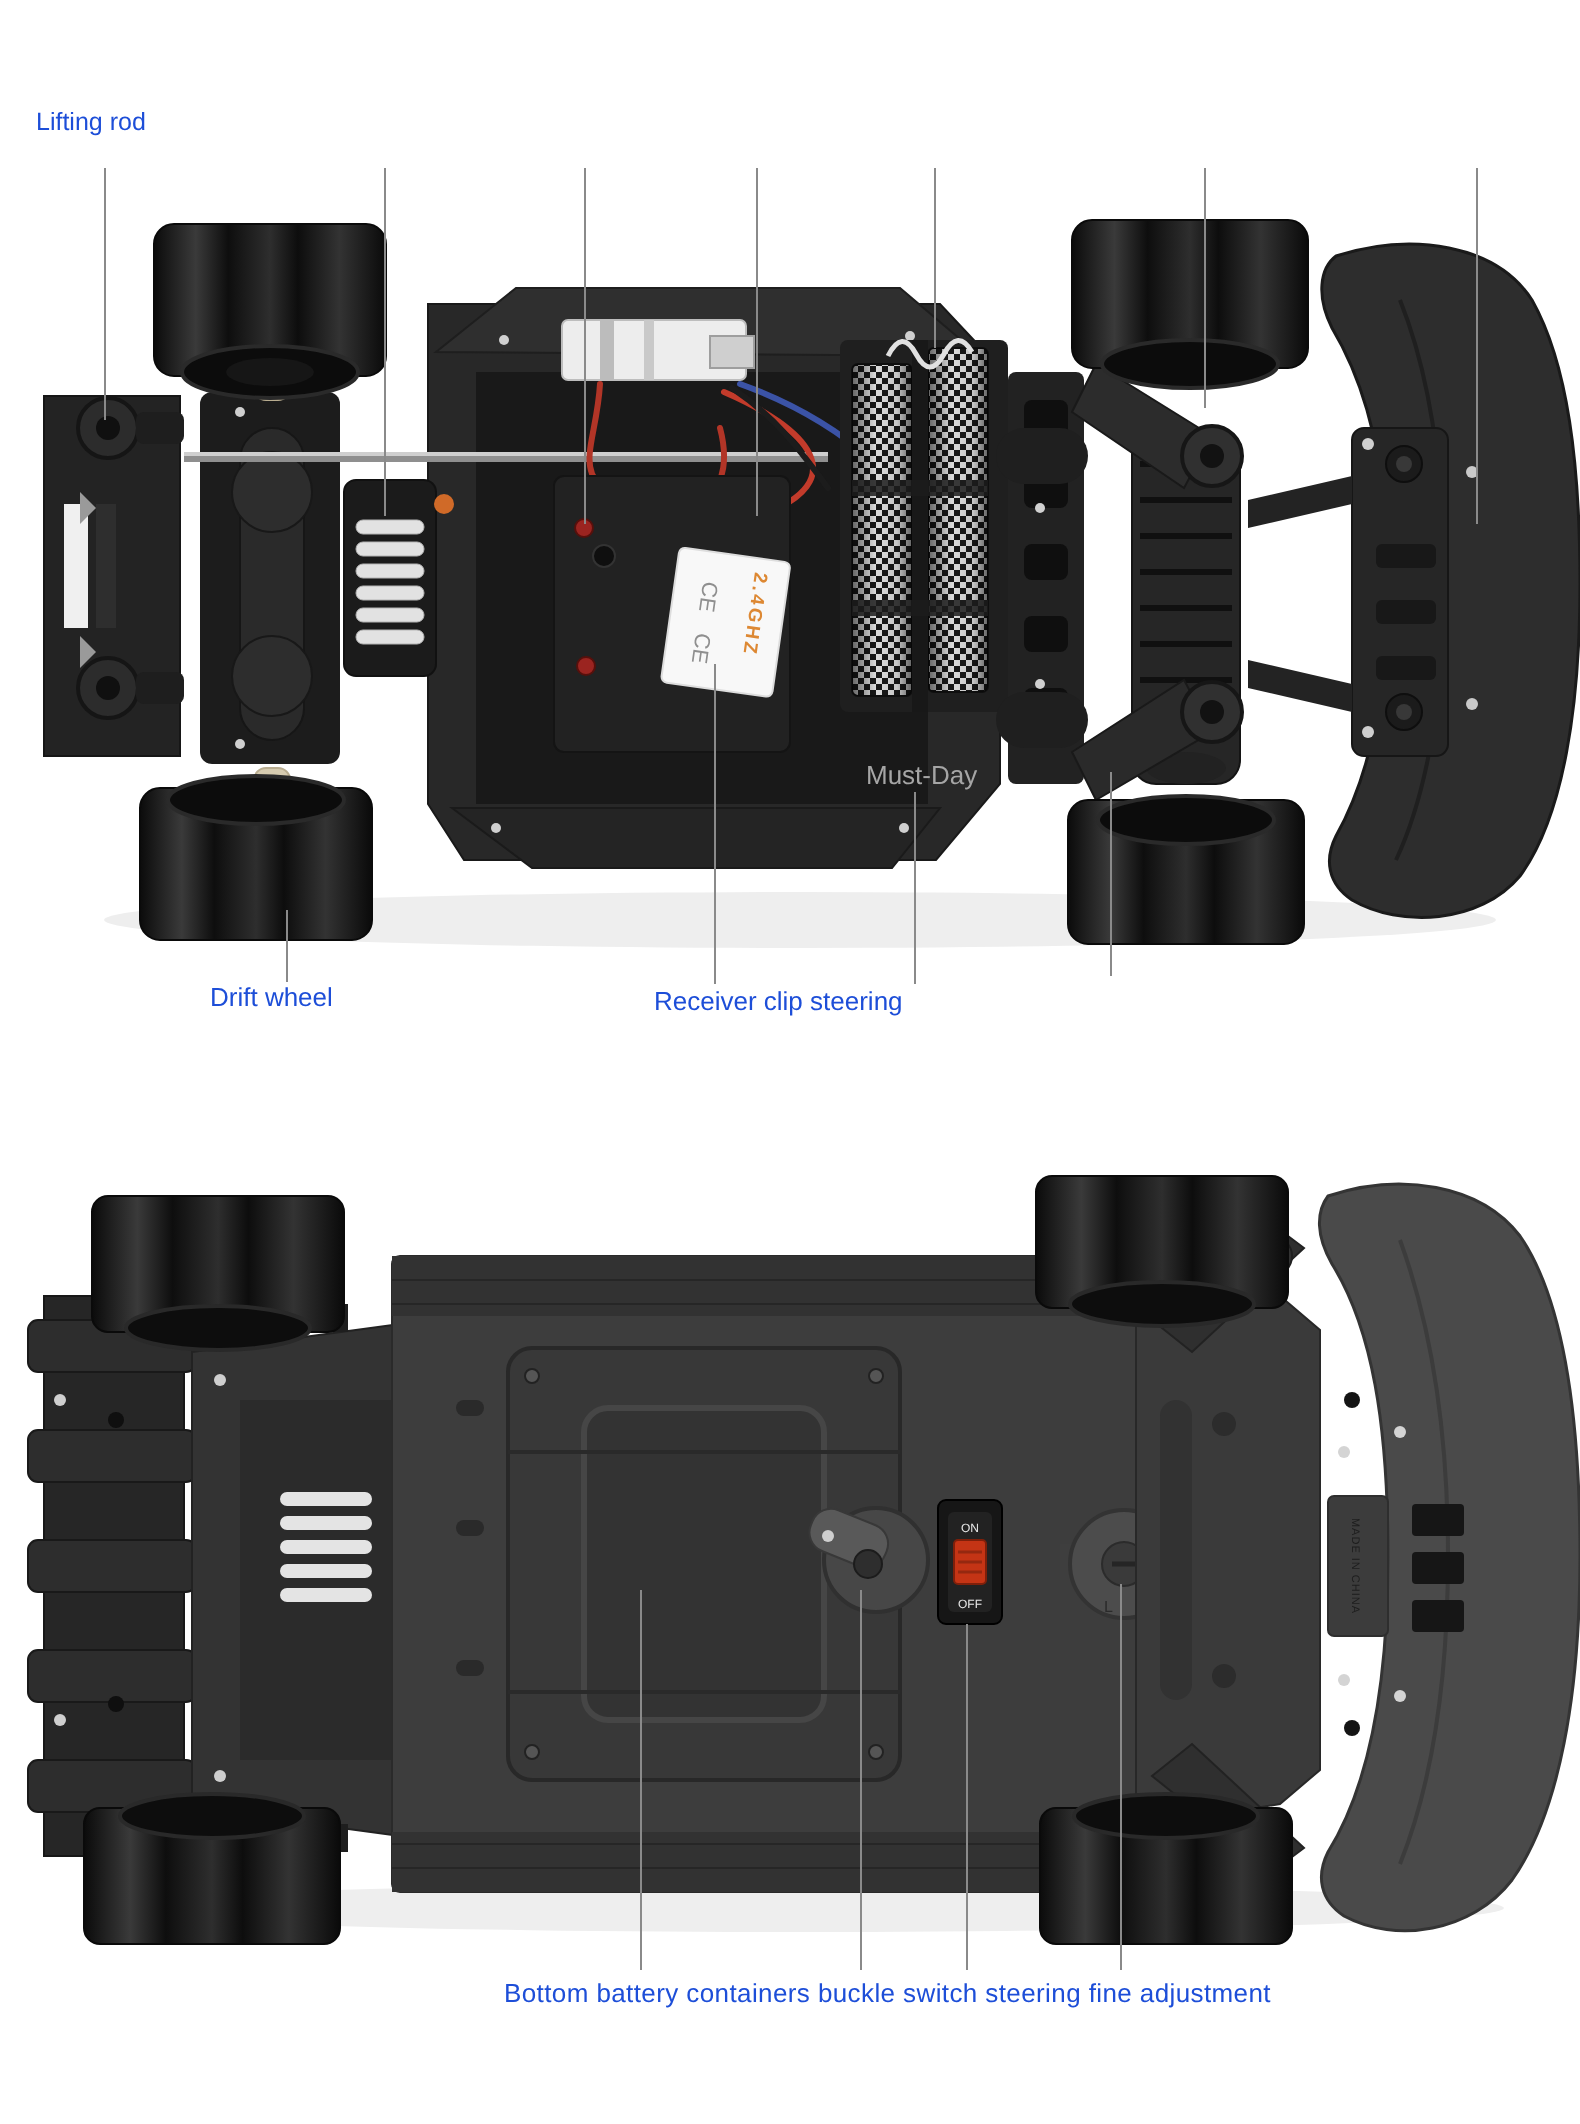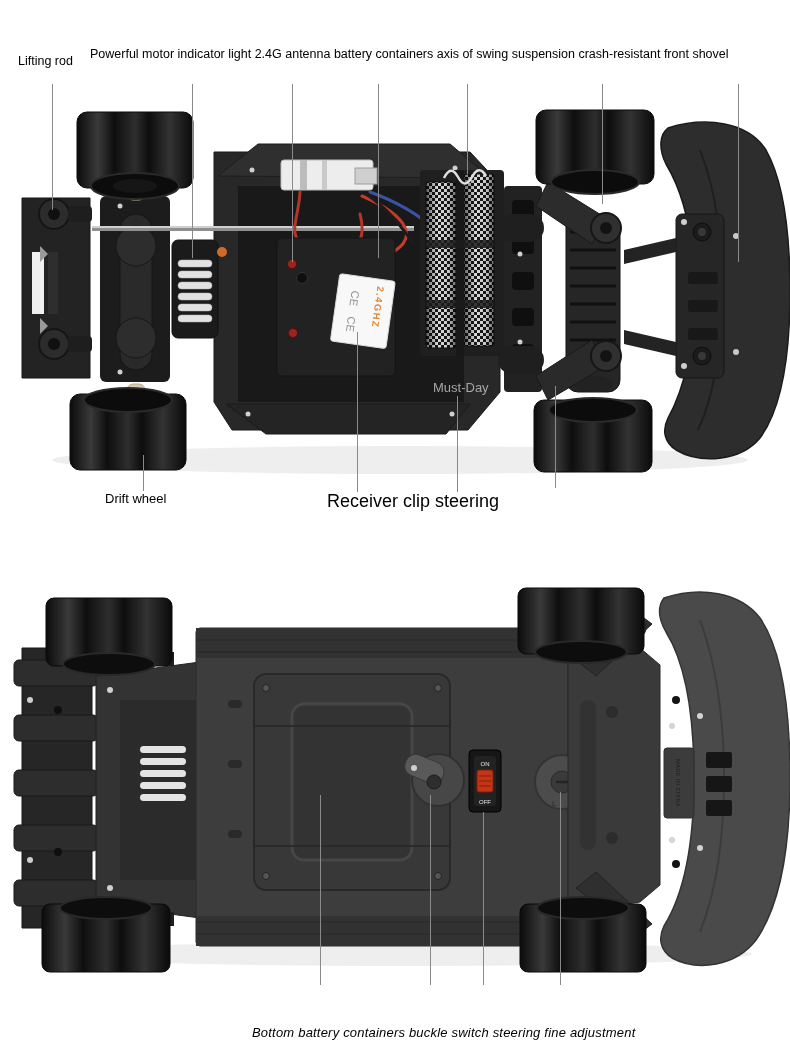--- a/index.html
+++ b/index.html
@@ -1,39 +1,38 @@
 <!DOCTYPE html>
 <html><head>
 <meta charset="utf-8">
 <style>
   html,body{margin:0;padding:0;background:#ffffff;}
   #canvas{
     position:relative;width:790px;height:1062px;background:#ffffff;overflow:hidden;
     font-family:"Liberation Sans","DejaVu Sans",sans-serif;color:#3a3a3a;
   }
-  .lbl{position:absolute;color:#000000;}
+  .lbl{position:absolute;color:#1d4ed8;}
   .lbl-small{font-size:12.5px;line-height:17px;}
   .lbl-mid{font-size:13px;line-height:17px;}
-  .lbl-big{font-size:18px;line-height:18px;}
+  .lbl-big{font-size:13px;line-height:18px;}
   .caption-top{left:90px;top:46px;width:696px;}
-  .caption-bottom{left:252px;top:1024px;white-space:nowrap;letter-spacing:.2px;font-style:italic;}
+  .caption-bottom{left:252px;top:988px;white-space:nowrap;letter-spacing:.2px;}
   .leader{position:absolute;width:1px;background:#8a8a8a;z-index:6;}
   .watermark{position:absolute;left:433px;top:380px;font-size:13px;color:#a6a6a6;z-index:7;}
   svg{position:absolute;left:0;z-index:1;}
   #top-photo{top:100px;}
   #bottom-photo{top:558px;}
   text{font-family:"Liberation Sans","DejaVu Sans",sans-serif;}
 </style>
 </head>
 <body>
 
 <div id="canvas">
 
   <div class="lbl lbl-small" style="left:18px;top:53px;">Lifting rod</div>
-  <div class="lbl lbl-small caption-top">Powerful motor indicator light 2.4G antenna battery containers axis of swing suspension crash-resistant front shovel</div>
 
   <div class="leader" style="left:52px;top:84px;height:126px;"></div>
   <div class="leader" style="left:192px;top:84px;height:174px;"></div>
   <div class="leader" style="left:292px;top:84px;height:178px;"></div>
   <div class="leader" style="left:378px;top:84px;height:174px;"></div>
   <div class="leader" style="left:467px;top:84px;height:90px;"></div>
   <div class="leader" style="left:602px;top:84px;height:120px;"></div>
   <div class="leader" style="left:738px;top:84px;height:178px;"></div>
 
   <svg id="top-photo" width="790" height="390" viewBox="0 100 790 390" xmlns="http://www.w3.org/2000/svg">

